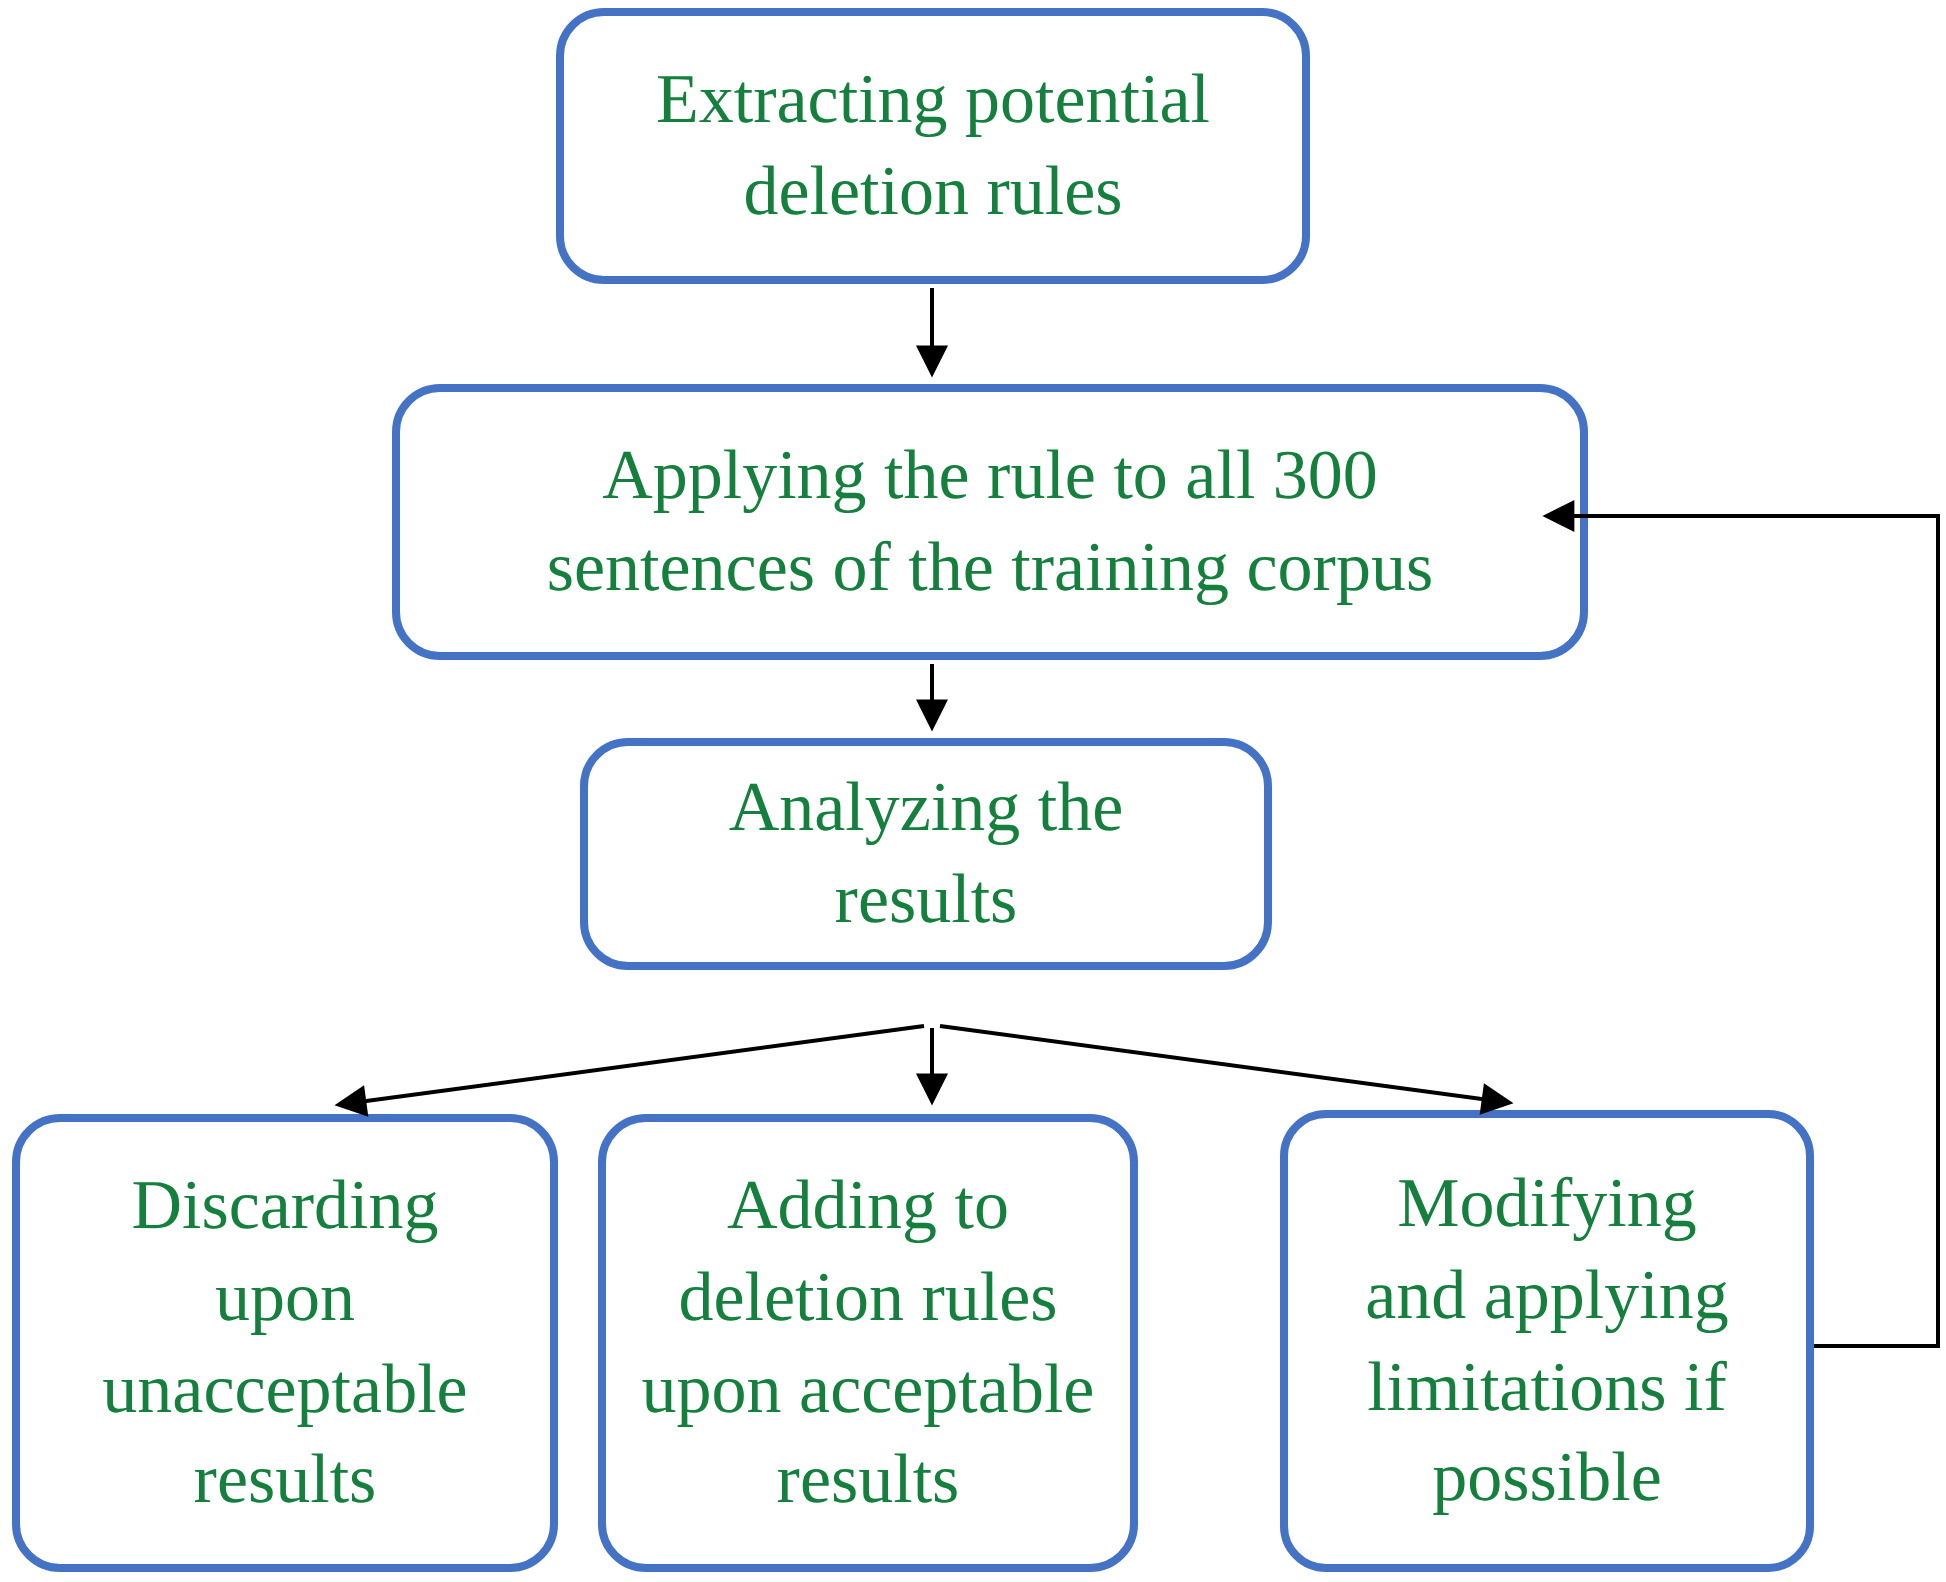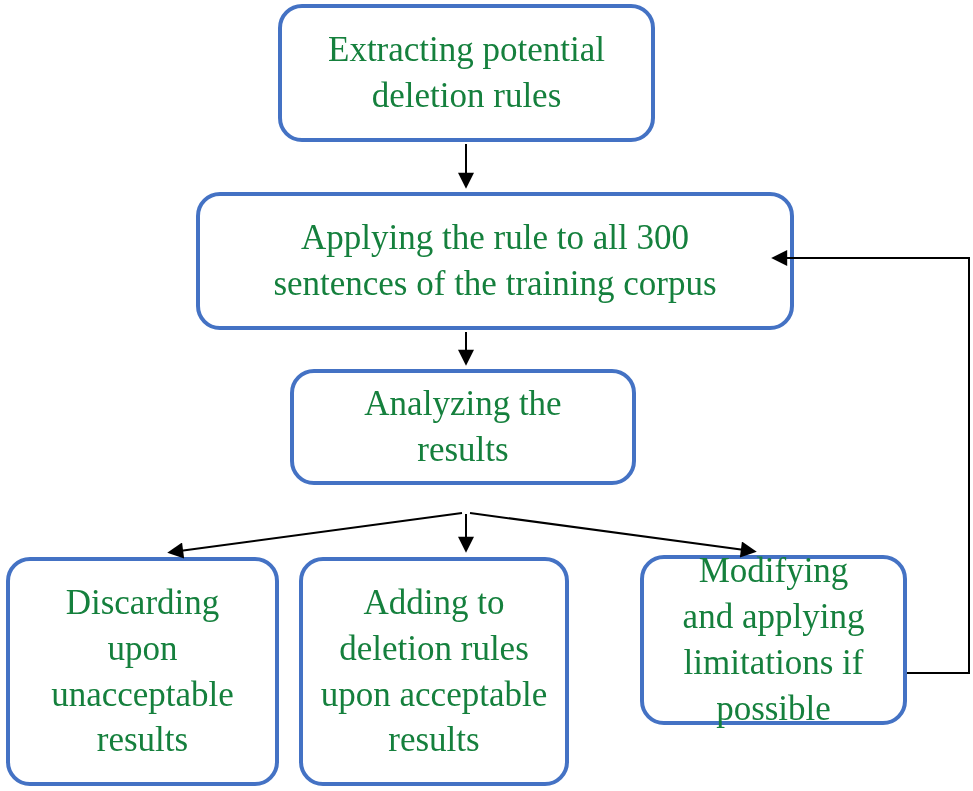--- a/index.html
+++ b/index.html
@@ -31,21 +31,21 @@
     white-space: pre-line;
     font-size: 35px;
     line-height: 1.31;
     color: #15803d;
   }
   #node-extract { left: 278px; top: 4px;   width: 377px; height: 138px; }
   #node-apply   { left: 168px; top: 192px; width: 598px; height: 138px; margin-left: 28px; }
   #node-analyze { left: 290px; top: 369px; width: 346px; height: 116px; }
   #node-discard { left: 6px;   top: 557px; width: 273px; height: 229px; }
   #node-add     { left: 299px; top: 557px; width: 270px; height: 229px; }
-  #node-modify  { left: 640px; top: 555px; width: 267px; height: 170px; }
+  #node-modify  { left: 640px; top: 555px; width: 267px; height: 231px; border-radius: 23px; }
 
   .edges-overlay {
     position: absolute;
     left: 0; top: 0;
     width: 973px;
     height: 791px;
     pointer-events: none;
   }
   .edge {
     stroke: #000000;

